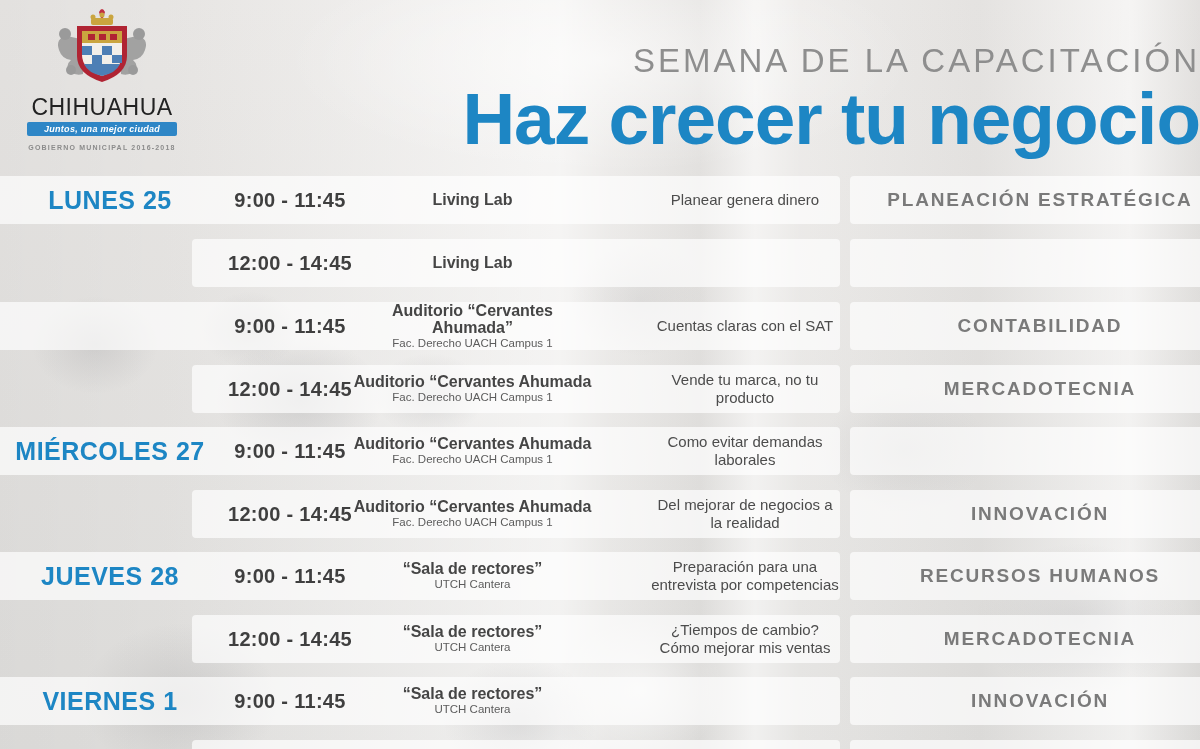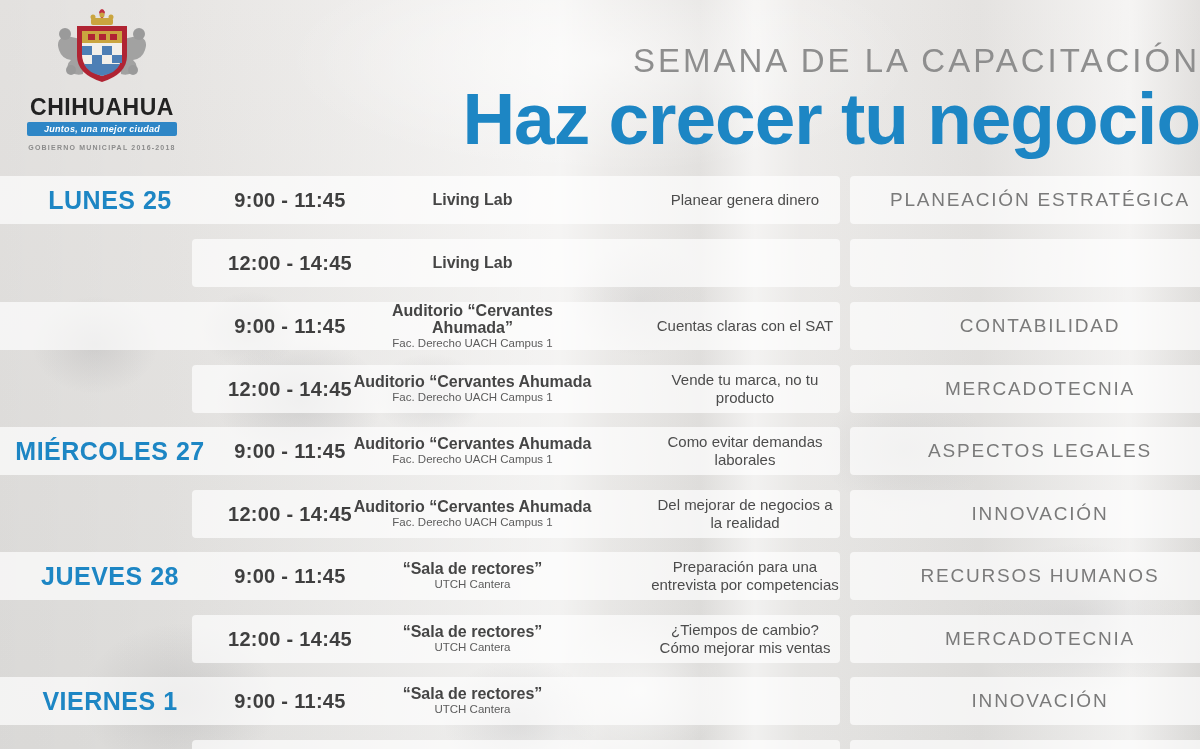--- a/index.html
+++ b/index.html
@@ -30,42 +30,42 @@
         rgba(255,255,255,.55) 560px, rgba(255,255,255,.15) 610px,
         rgba(0,0,0,.03) 700px,
         rgba(255,255,255,.5) 755px, rgba(255,255,255,.1) 800px,
         rgba(0,0,0,.03) 980px,
         rgba(255,255,255,.5) 1130px, rgba(0,0,0,.04) 1200px),
       linear-gradient(#eceae8, #e2e1df);
   }
   
   .logo{position:absolute;left:22px;top:6px;width:160px;text-align:center;}
   .logo svg{display:block;margin:0 auto;}
-  .logo-name{font-weight:bold;font-size:23px;letter-spacing:.5px;color:#222;line-height:1;margin-top:-2px;}
+  .logo-name{font-weight:normal;font-size:23px;letter-spacing:.5px;color:#222;line-height:1;margin-top:-2px;}
   .logo-slogan{margin:3px auto 8px;width:150px;background:#2e86c6;color:#fff;font-size:9px;font-style:italic;
     font-weight:bold;border-radius:2px;padding:2px 0;letter-spacing:.3px;}
   .logo-subline{margin-top:2px;font-size:7px;letter-spacing:1.2px;color:#8b8b8b;font-weight:bold;}
   .head{position:absolute;left:160px;top:30px;width:1040px;text-align:right;margin-top:12px;}
   .kicker{font-size:33px;color:#8e8e8e;letter-spacing:3px;font-weight:normal;}
   .title{margin-top:2px;font-size:73px;line-height:1;font-weight:bold;color:#1d86c4;letter-spacing:-1px;}
   
   .row{position:absolute;left:0;width:1200px;height:48px;}
   .band{position:absolute;top:0;height:48px;background:rgba(255,255,255,.68);border-radius:4px;}
   .band-left-full{left:0;width:840px;border-radius:0 4px 4px 0;}
   .band-left{left:192px;width:648px;}
   .band-right{left:850px;width:350px;border-radius:4px 0 0 4px;}
   .cell{position:absolute;top:0;height:48px;display:flex;flex-direction:column;justify-content:center;
     align-items:center;text-align:center;}
   .day{left:10px;width:200px;font-weight:bold;font-size:25px;color:#1d86c4;letter-spacing:.5px;}
   .time{left:210px;width:160px;font-size:20px;font-weight:bold;color:#3f3f3f;letter-spacing:.3px;}
   .venue{left:350px;width:245px;}
   .venue-name{font-size:16px;font-weight:bold;color:#454545;line-height:1.1;}
   .venue-detail{font-size:11.5px;color:#5c5c5c;line-height:1.2;white-space:pre-line;}
   .topic{left:625px;width:240px;font-size:15px;color:#4c4c4c;line-height:1.2;white-space:pre-line;text-align:center;}
-  .category{left:880px;width:320px;font-size:19px;font-weight:normal;color:#7a7a7a;letter-spacing:1.8px;}
+  .category{left:880px;width:320px;font-size:19px;font-weight:bold;color:#7a7a7a;letter-spacing:1.8px;}
 </style>
 </head>
 <body>
 
 <div class="poster">
   <div class="bg"></div>
 
   <div class="logo">
     <svg width="110" height="92" viewBox="0 0 110 92">
       <g fill="#9a9a9a">
@@ -153,21 +153,20 @@
     <div class="band band-left-full"></div>
     <div class="band band-right"></div>
     <div class="cell day">MIÉRCOLES 27</div>
     <div class="cell time">9:00 - 11:45</div>
     <div class="cell venue">
       <div class="venue-name">Auditorio “Cervantes Ahumada</div>
       <div class="venue-detail">Fac. Derecho UACH Campus 1</div>
     </div>
     <div class="cell topic">Como evitar demandas
 laborales</div>
-    <div class="cell category">ASPECTOS LEGALES</div>
   </div>
 
   <div class="row" style="top:490px">
     <div class="band band-left"></div>
     <div class="band band-right"></div>
     <div class="cell time">12:00 - 14:45</div>
     <div class="cell venue">
       <div class="venue-name">Auditorio “Cervantes Ahumada</div>
       <div class="venue-detail">Fac. Derecho UACH Campus 1</div>
     </div>

